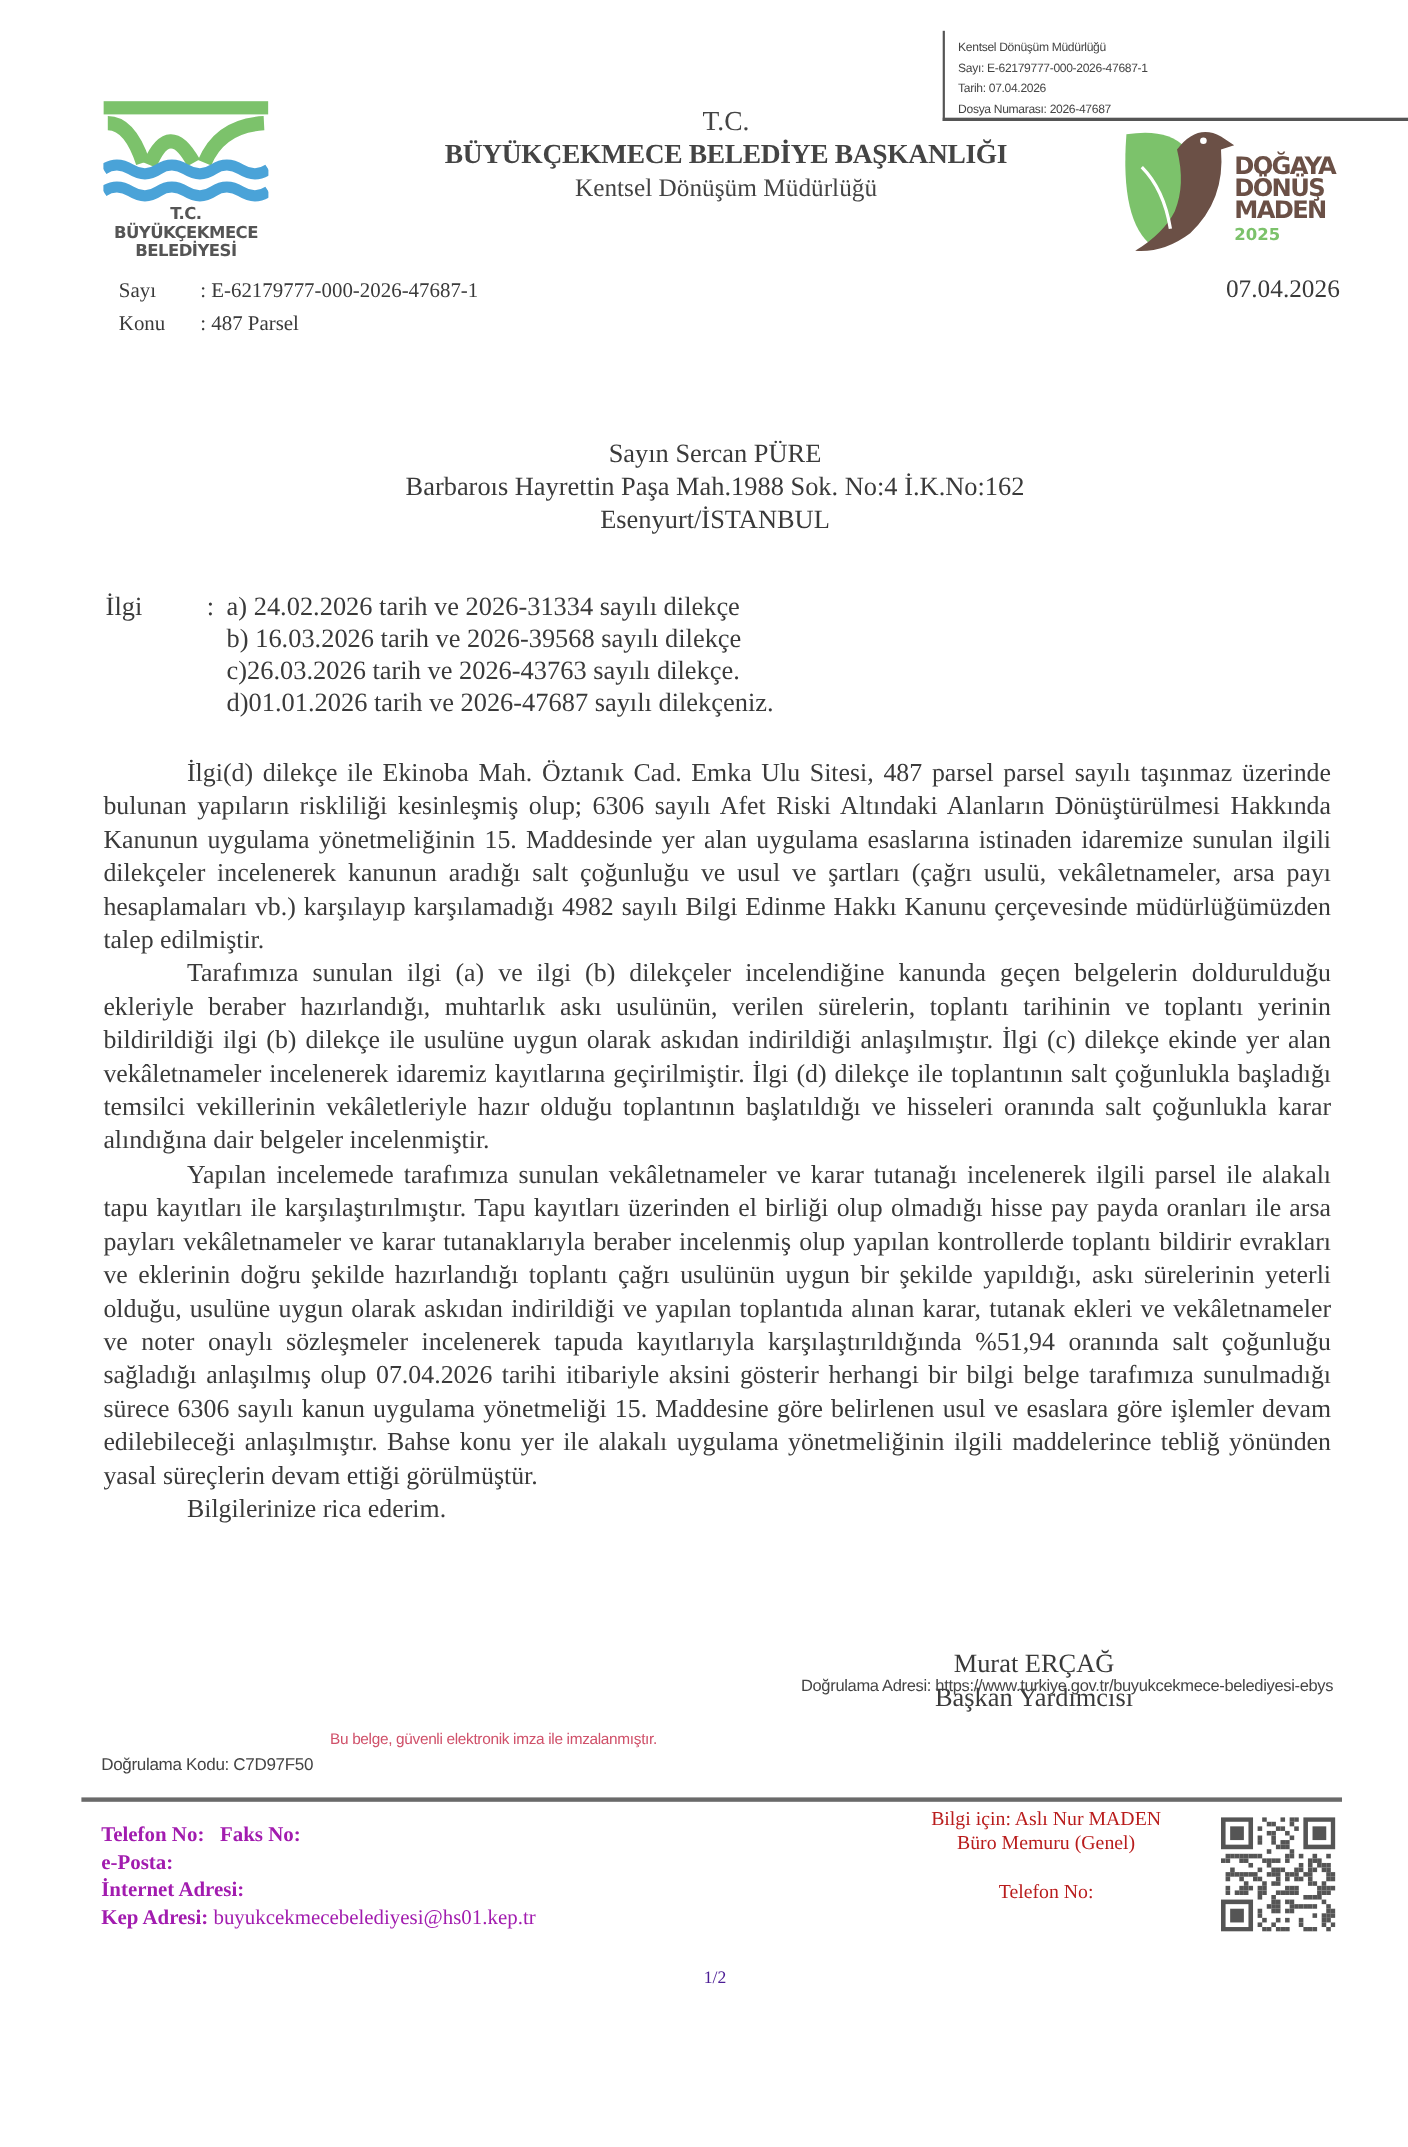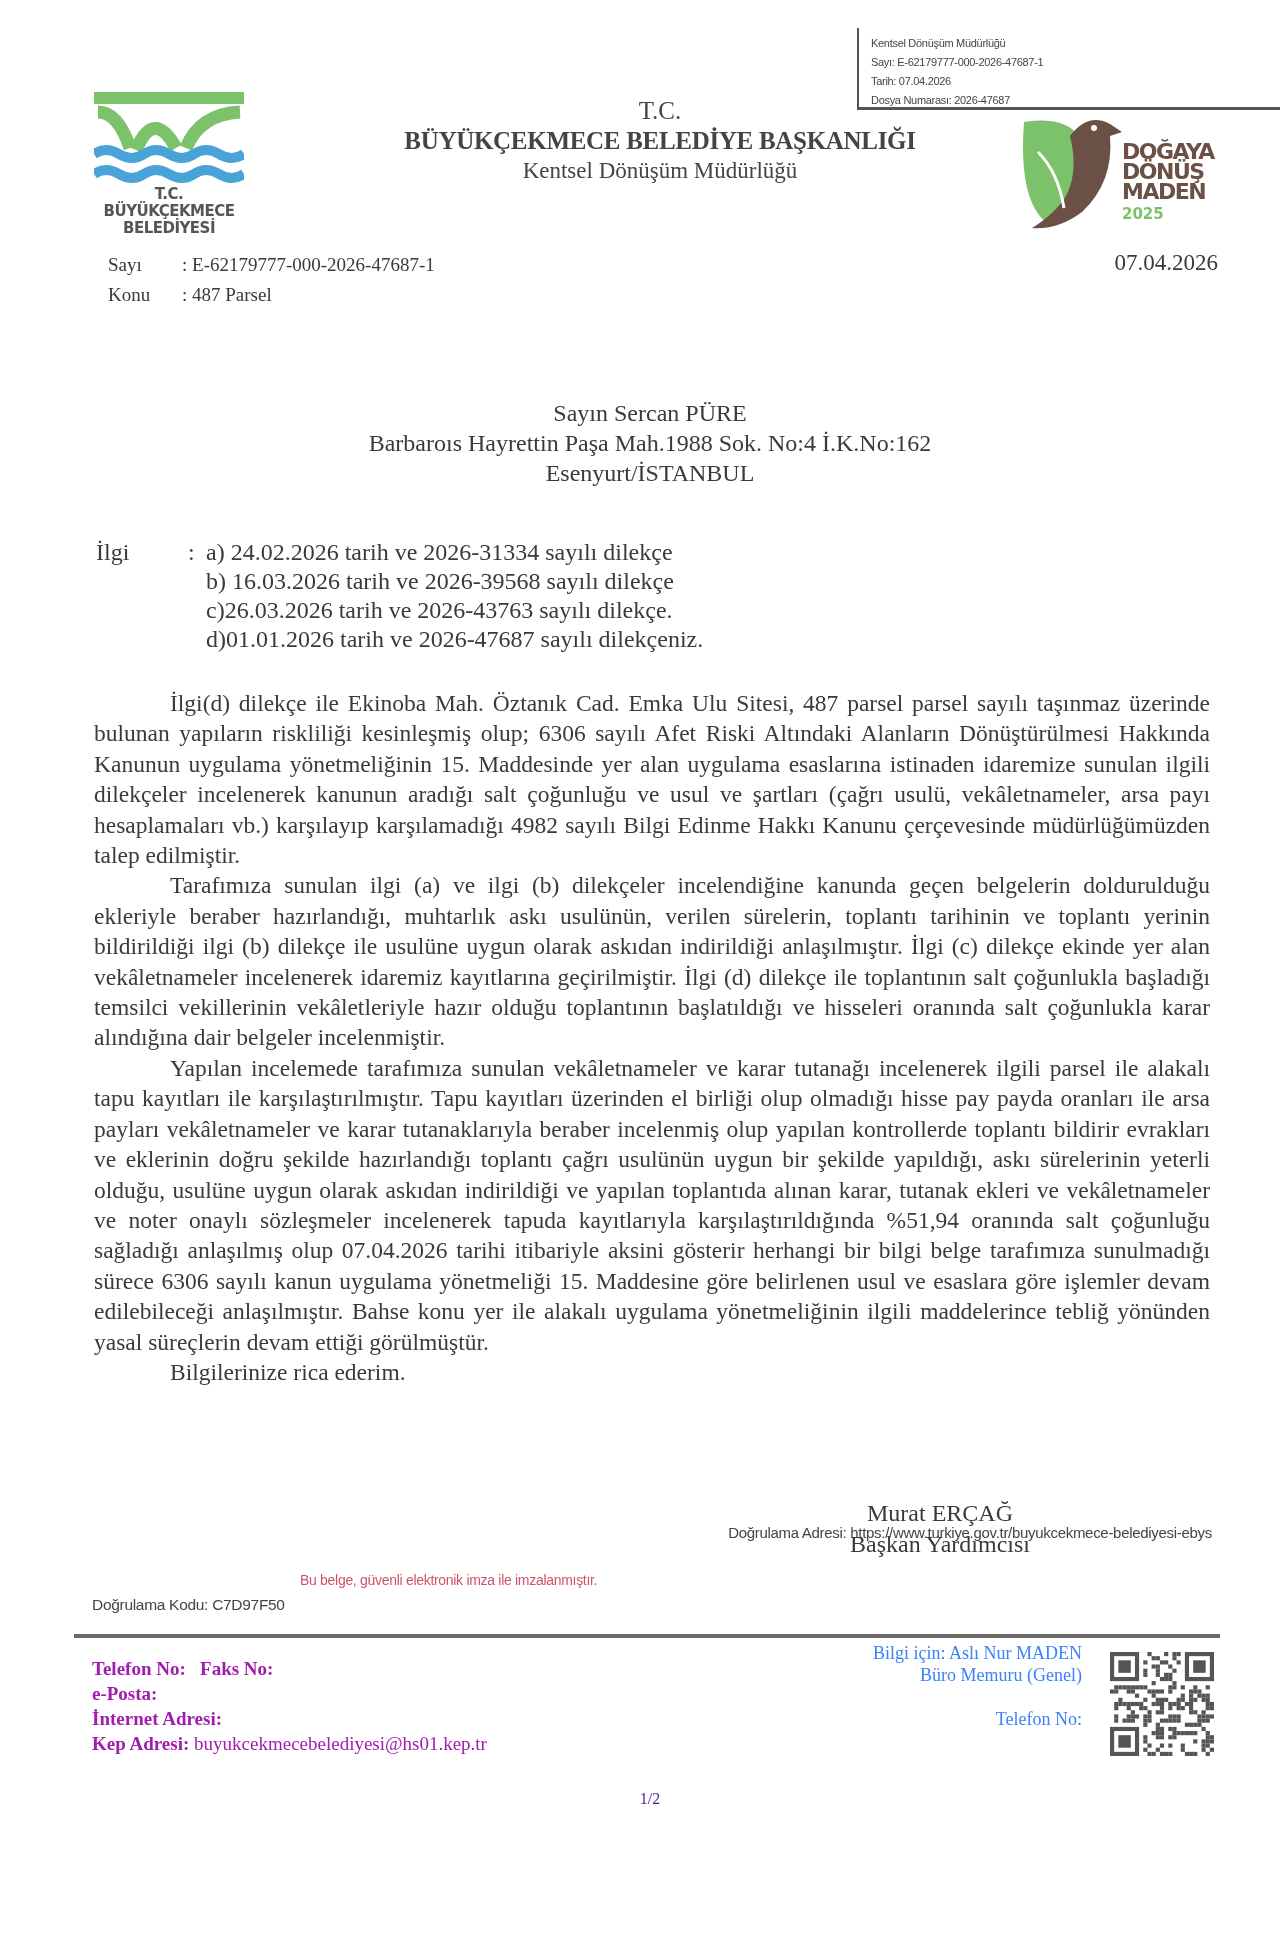--- a/index.html
+++ b/index.html
@@ -55,21 +55,21 @@
 
   .esign { left: 300px; top: 1572px; width: 680px; text-align: left; font-family: "Liberation Sans", sans-serif;
            font-size: 14px; color: #d0516a; letter-spacing: -0.3px; }
   .verify-code { left: 92px; top: 1596px; font-family: "Liberation Sans", sans-serif; font-size: 15.5px; color: #444; letter-spacing: -0.3px; }
   .verify-url { left: 612px; top: 1524px; width: 600px; text-align: right; font-family: "Liberation Sans", sans-serif; font-size: 15px; color: #444; letter-spacing: -0.3px; }
 
   .divider { left: 74px; top: 1634px; width: 1146px; height: 4px; background: #6a6a6a; }
 
   .contact { left: 92px; top: 1656px; font-size: 19px; line-height: 25px; color: #a21caf; }
   .contact b { font-weight: bold; }
-  .info-right { left: 820px; top: 1642px; width: 262px; text-align: right; font-size: 18px; line-height: 22px; color: #3b82f6; }
+  .info-right { left: 820px; top: 1642px; width: 262px; text-align: center; font-size: 18px; line-height: 22px; color: #b91c1c; }
   .qr { left: 1110px; top: 1652px; width: 104px; height: 104px; }
   .page-num { left: 620px; top: 1790px; width: 60px; text-align: center; font-size: 16px; color: #4c1d95; }
 </style>
 </head>
 <body>
 
 <div class="abs stamp">
   <div>Kentsel Dönüşüm Müdürlüğü</div>
   <div>Sayı: E-62179777-000-2026-47687-1</div>
   <div>Tarih: 07.04.2026</div>

